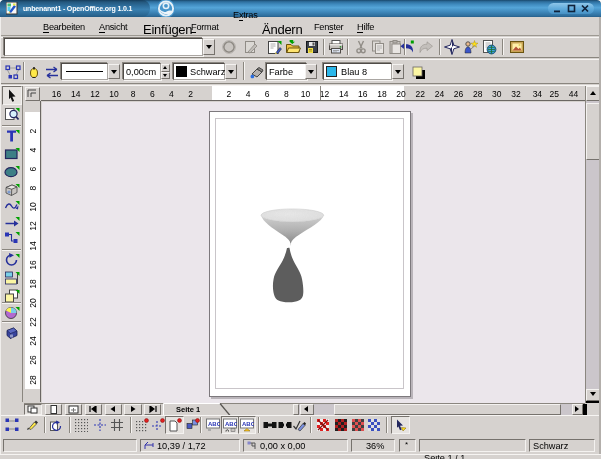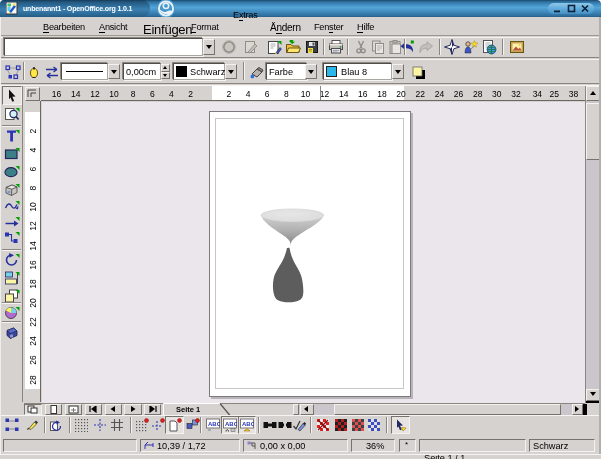--- a/index.html
+++ b/index.html
@@ -38,21 +38,21 @@
  <rect x="17.5" y="2.5" width="6" height="6" fill="none" stroke="#10223a" stroke-width="1.6"></rect>
  <path d="M31 2.5 L37 8.5 M37 2.5 L31 8.5" stroke="#10223a" stroke-width="1.7"></path>
 </svg>
 <div class="a" style="left:0;top:17px;width:601px;height:19px;background:#d6d2cf;border-bottom:1px solid #9d9992"></div>
 <div class="a txt" style="left:8px;top:37px;font-size:15px;letter-spacing:-0.25px"><u>D</u>atei</div>
 <div class="a txt" style="left:43px;top:21.5px;font-size:9.2px;letter-spacing:-0.25px"><u>B</u>earbeiten</div>
 <div class="a txt" style="left:99px;top:21.5px;font-size:9.2px;letter-spacing:-0.25px"><u>A</u>nsicht</div>
 <div class="a txt" style="left:143px;top:21.5px;font-size:13px;letter-spacing:-0.25px"><u>E</u>infügen</div>
 <div class="a txt" style="left:191px;top:21.5px;font-size:9.2px;letter-spacing:-0.25px"><u>F</u>ormat</div>
 <div class="a txt" style="left:233px;top:10px;font-size:9.2px;letter-spacing:-0.25px">E<u>x</u>tras</div>
-<div class="a txt" style="left:270px;top:21.5px;font-size:10px;letter-spacing:-0.25px">Ä<u>n</u>dern</div>
+<div class="a txt" style="left:262px;top:21.5px;font-size:13px;letter-spacing:-0.25px">Ä<u>n</u>dern</div>
 <div class="a txt" style="left:314px;top:21.5px;font-size:9.2px;letter-spacing:-0.25px">Fen<u>s</u>ter</div>
 <div class="a txt" style="left:357px;top:21.5px;font-size:9.2px;letter-spacing:-0.25px"><u>H</u>ilfe</div>
 
 <div class="a" style="left:0;top:37px;width:601px;height:21px;background:#d6d2cf;border-top:1px solid #f6f4f2;border-bottom:1px solid #8a867f"></div>
 
 <div class="a fld" style="left:4px;top:38px;width:199px;height:18px"></div>
 <div class="a rz" style="left:203px;top:39px;width:12px;height:16px"></div>
 <svg class="a" style="left:206px;top:45px" width="7" height="5">
       <path d="M0 0 L6 0 L3 4 Z" fill="#000"></path>
     </svg>
@@ -246,21 +246,21 @@
 <div class="a txt" style="left:375.0px;top:88.5px;width:14px;text-align:center;font-size:8.5px;color:#000">18</div>
 <div class="a txt" style="left:394.1px;top:88.5px;width:14px;text-align:center;font-size:8.5px;color:#000">20</div>
 <div class="a txt" style="left:413.2px;top:88.5px;width:14px;text-align:center;font-size:8.5px;color:#000">22</div>
 <div class="a txt" style="left:432.4px;top:88.5px;width:14px;text-align:center;font-size:8.5px;color:#000">24</div>
 <div class="a txt" style="left:451.5px;top:88.5px;width:14px;text-align:center;font-size:8.5px;color:#000">26</div>
 <div class="a txt" style="left:470.7px;top:88.5px;width:14px;text-align:center;font-size:8.5px;color:#000">28</div>
 <div class="a txt" style="left:489.8px;top:88.5px;width:14px;text-align:center;font-size:8.5px;color:#000">30</div>
 <div class="a txt" style="left:508.9px;top:88.5px;width:14px;text-align:center;font-size:8.5px;color:#000">32</div>
 <div class="a txt" style="left:528.1px;top:88.5px;width:14px;text-align:right;font-size:8.5px;color:#000">34</div>
 <div class="a txt" style="left:547.2px;top:88.5px;width:14px;text-align:center;font-size:8.5px;color:#000">25</div>
-<div class="a txt" style="left:566.4px;top:88.5px;width:14px;text-align:center;font-size:8.5px;color:#000">38</div>
+<div class="a txt" style="left:566.4px;top:88.5px;width:14px;text-align:center;font-size:8.5px;color:#000">44</div>
 <div class="a" style="left:319.5px;top:86px;width:1px;height:14px;background:#8a867f"></div>
 <div class="a" style="left:25px;top:101px;width:16px;height:301px;background:#d6d2cf;border-right:1px solid #6b6763"></div>
 <div class="a" style="left:25px;top:112px;width:15px;height:277px;background:#fff"></div>
 <div class="a txt" style="left:25px;top:125.6px;width:15px;height:10px;font-size:8.5px;color:#000;text-align:center;transform:rotate(-90deg)">2</div>
 <div class="a txt" style="left:25px;top:144.8px;width:15px;height:10px;font-size:8.5px;color:#000;text-align:center;transform:rotate(-90deg)">4</div>
 <div class="a txt" style="left:25px;top:163.9px;width:15px;height:10px;font-size:8.5px;color:#000;text-align:center;transform:rotate(-90deg)">6</div>
 <div class="a txt" style="left:25px;top:183.1px;width:15px;height:10px;font-size:8.5px;color:#000;text-align:center;transform:rotate(-90deg)">8</div>
 <div class="a txt" style="left:25px;top:202.2px;width:15px;height:10px;font-size:8.5px;color:#000;text-align:center;transform:rotate(-90deg)">10</div>
 <div class="a txt" style="left:25px;top:221.3px;width:15px;height:10px;font-size:8.5px;color:#000;text-align:center;transform:rotate(-90deg)">12</div>
 <div class="a txt" style="left:25px;top:240.5px;width:15px;height:10px;font-size:8.5px;color:#000;text-align:center;transform:rotate(-90deg)">14</div>

